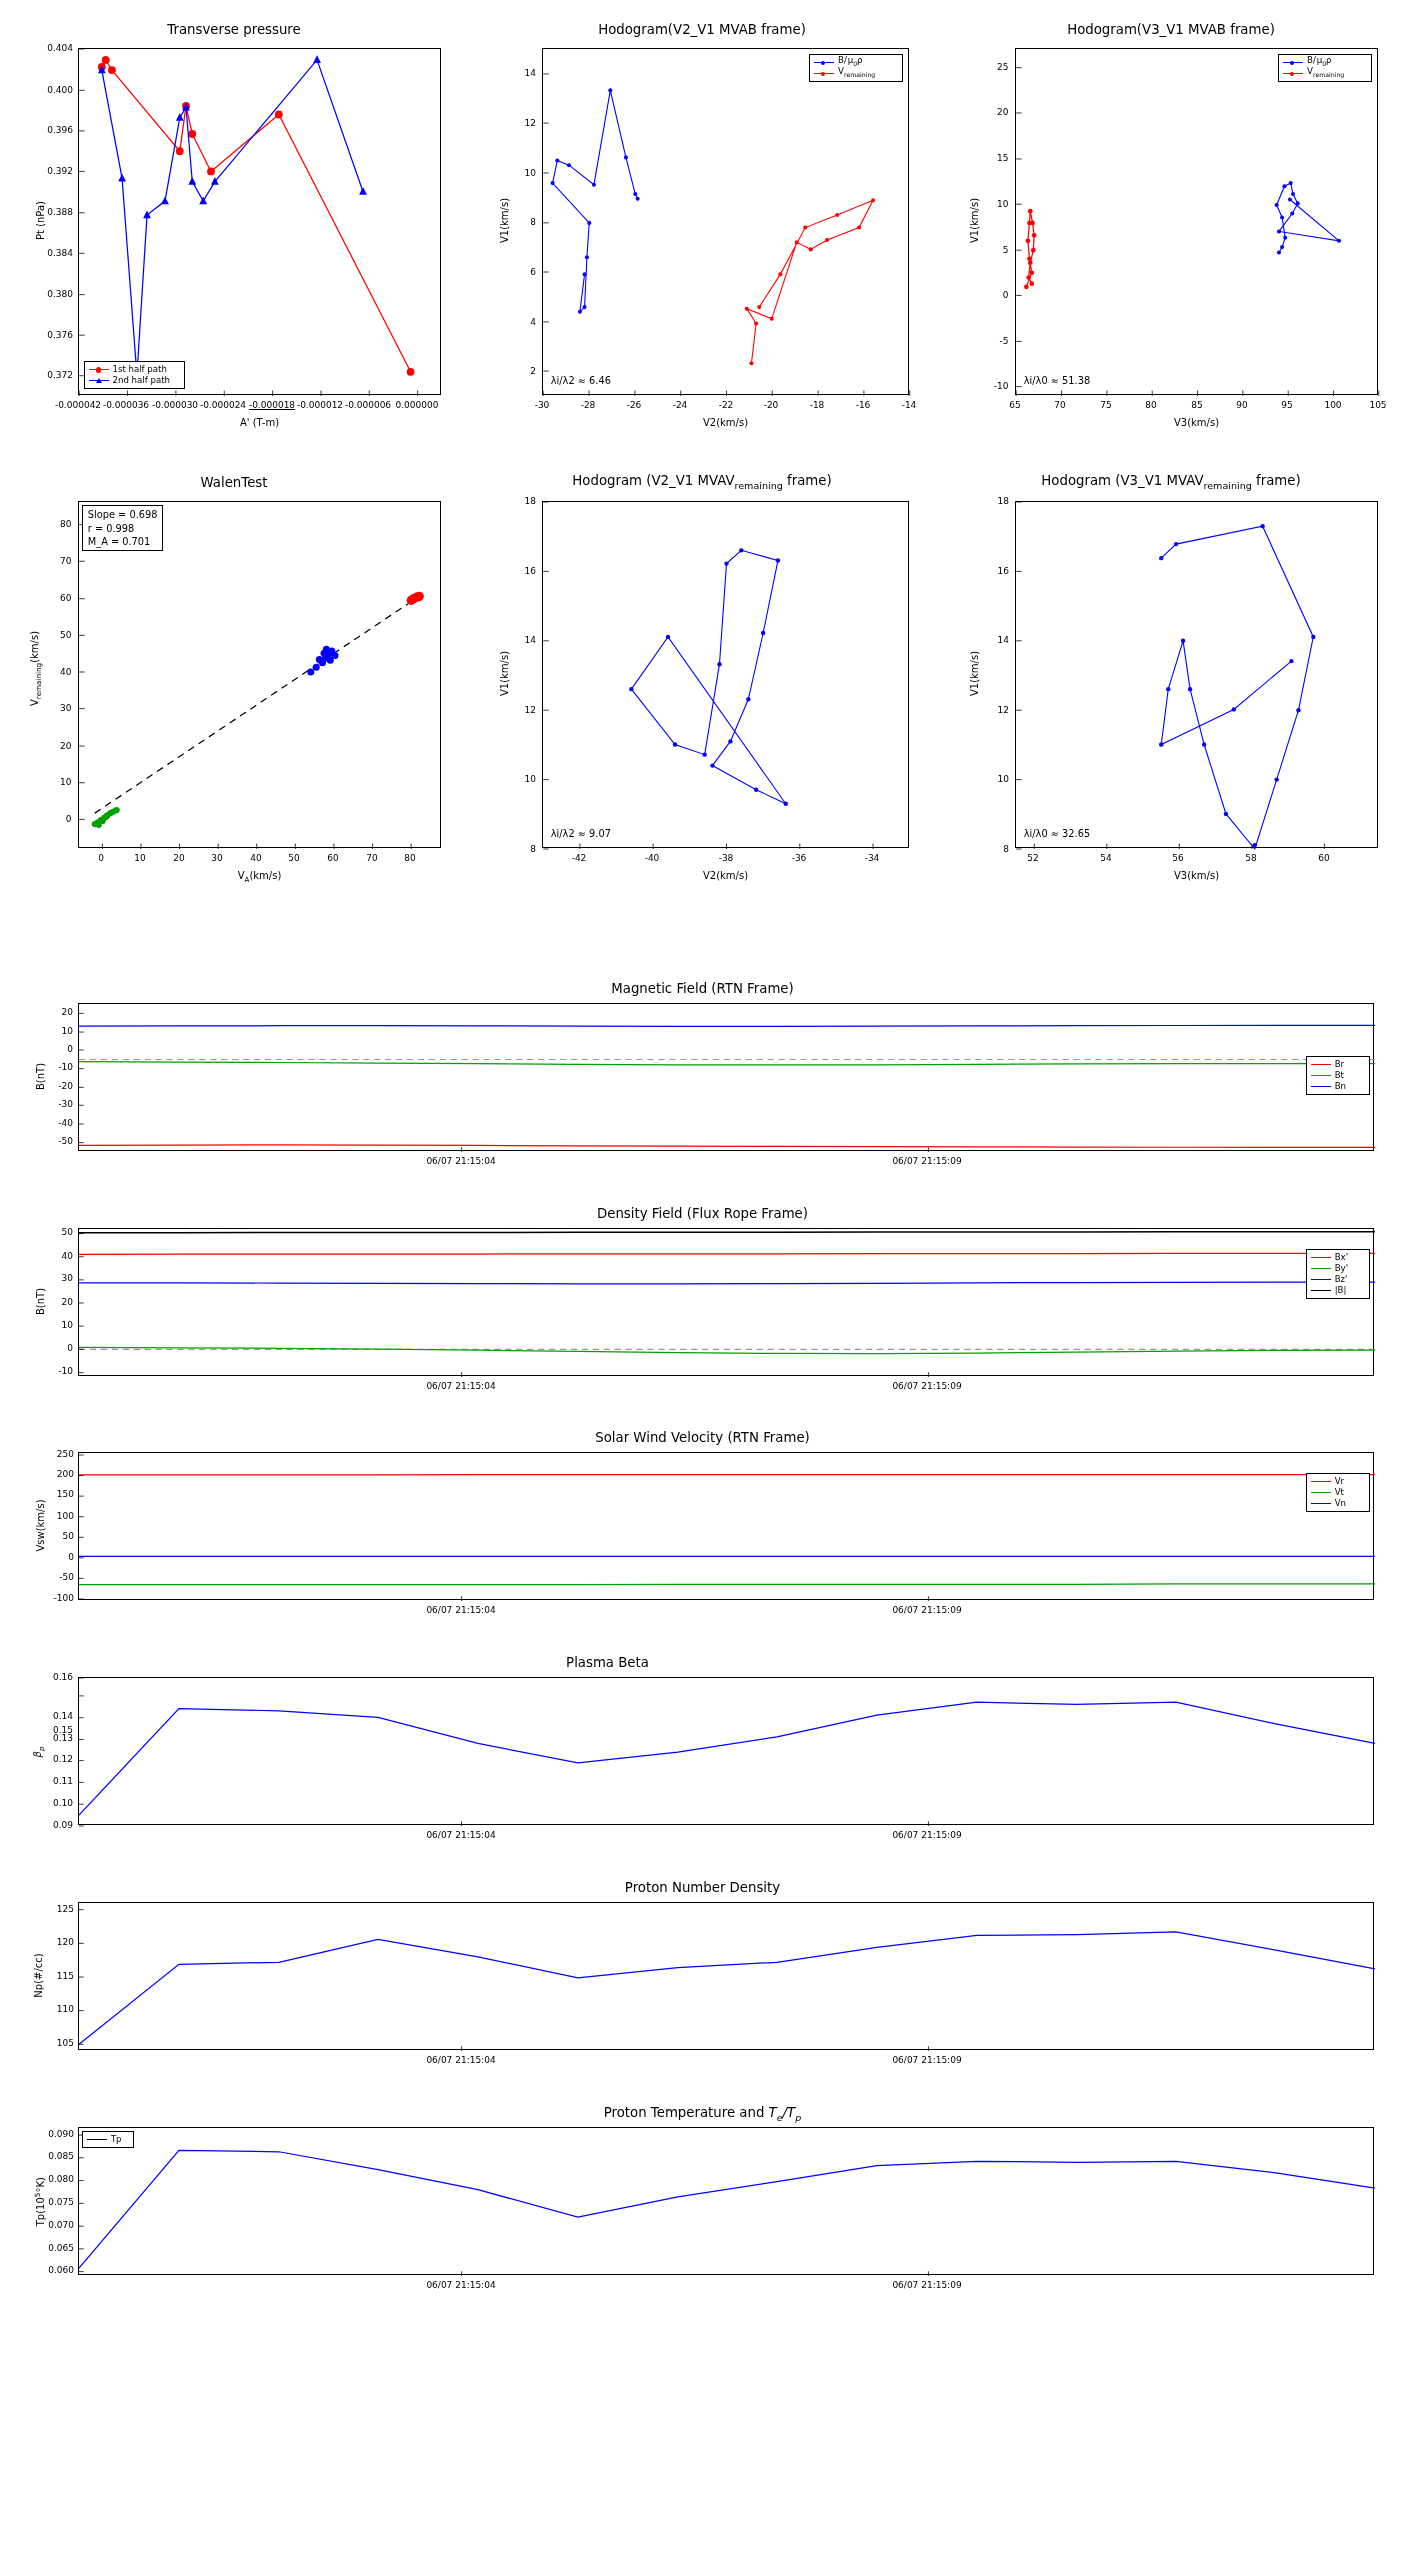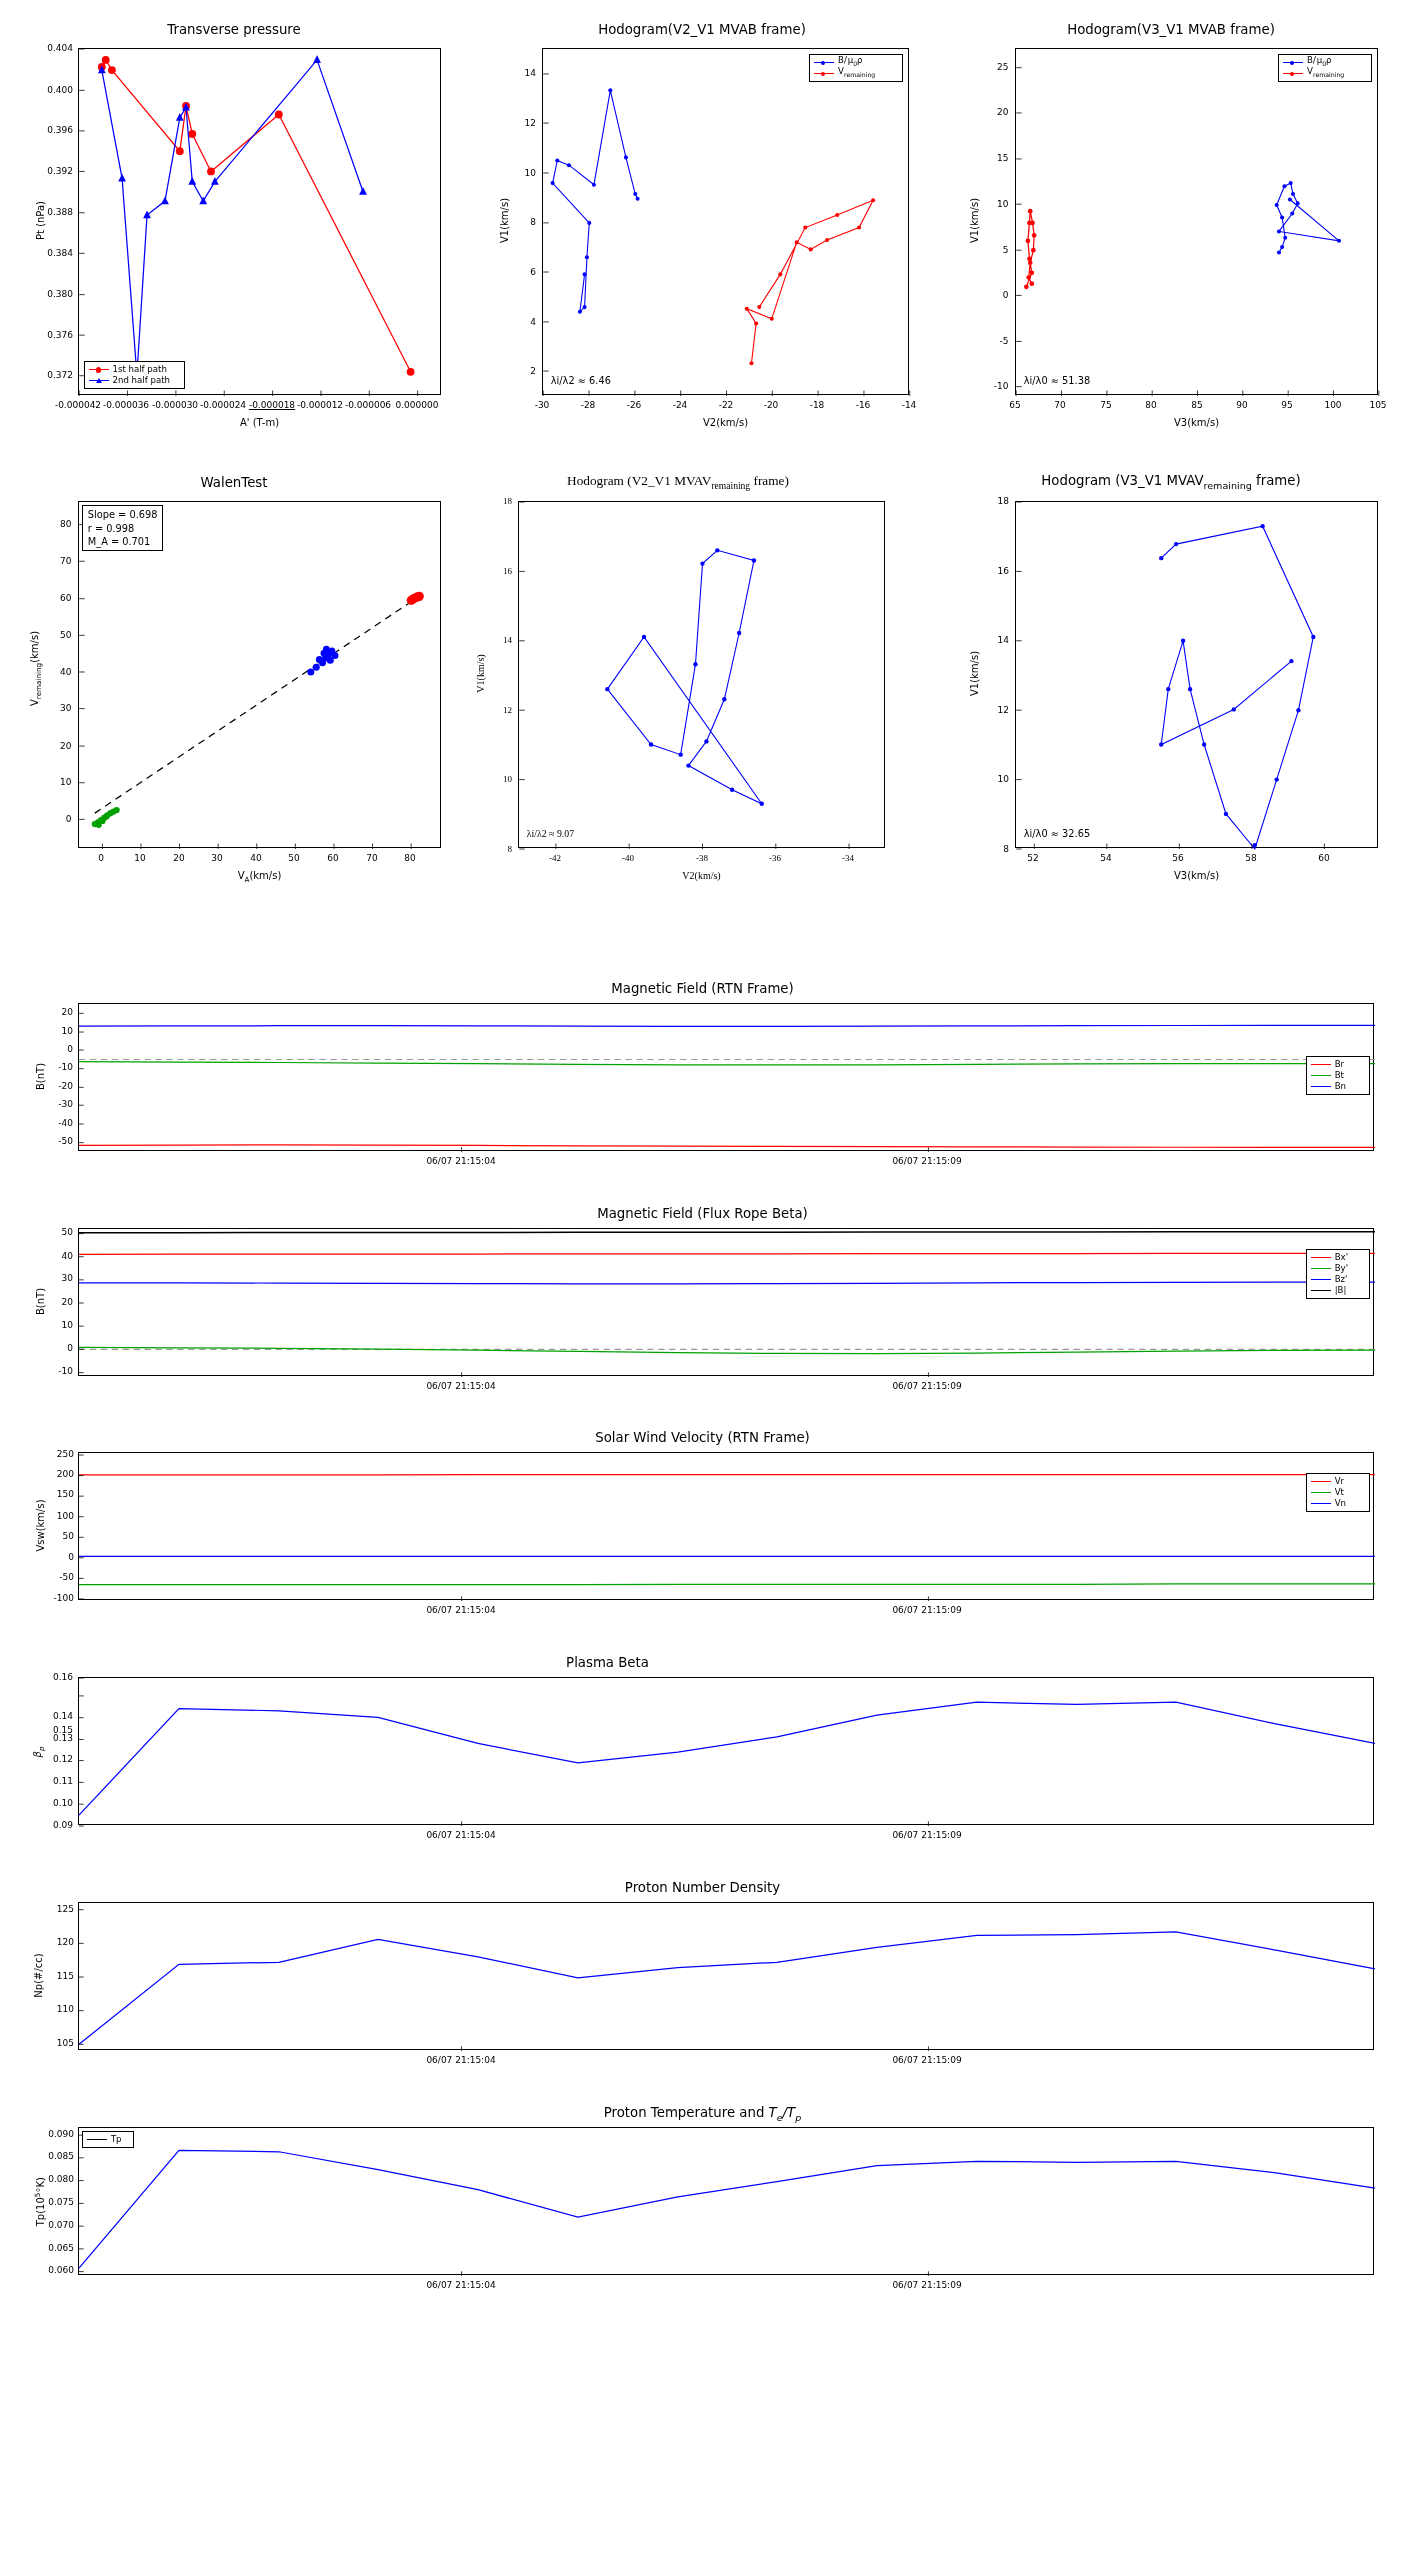--- a/index.html
+++ b/index.html
@@ -388,21 +388,21 @@
     <div class="tickx" style="left:140px;top:400px;">10</div>
     <div class="tickx" style="left:179px;top:400px;">20</div>
     <div class="tickx" style="left:217px;top:400px;">30</div>
     <div class="tickx" style="left:256px;top:400px;">40</div>
     <div class="tickx" style="left:294px;top:400px;">50</div>
     <div class="tickx" style="left:333px;top:400px;">60</div>
     <div class="tickx" style="left:372px;top:400px;">70</div>
     <div class="tickx" style="left:410px;top:400px;">80</div>
   </div>
 
-  <div class="panel" style="left:444px;top:453px;width:468px;height:437px;font-family:Liberation Serif, serif;">
+  <div class="panel" style="left:468px;top:453px;width:468px;height:437px;">
     <div class="title" style="left:0;top:20px;font-size:13.3px;">Hodogram (V2_V1 MVAV<sub>remaining</sub> frame)</div>
     <div class="plotbox" style="left:74px;top:48px;width:367px;height:347px;">
       <svg width="367" height="347" viewBox="0 0 470 445">
         <polyline fill="none" stroke="#0000ff" stroke-width="1.4" points="113,240 169,311 207,324 226,208 235,79 254,62 301,75 282,168 263,253 240,307 217,338 273,369 311,387 160,173 113,240"></polyline>
         <g fill="#0000ff">
           <circle cx="113" cy="240" r="2.8"></circle>
             <circle cx="169" cy="311" r="2.8"></circle>
             <circle cx="207" cy="324" r="2.8"></circle>
             <circle cx="226" cy="208" r="2.8"></circle>
           <circle cx="235" cy="79" r="2.8"></circle>
@@ -543,21 +543,21 @@
     <div class="ticky" style="left:45px;top:110px;width:28px;">-20</div>
     <div class="ticky" style="left:45px;top:91px;width:28px;">-10</div>
     <div class="ticky" style="left:45px;top:73px;width:28px;">0</div>
     <div class="ticky" style="left:45px;top:55px;width:28px;">10</div>
     <div class="ticky" style="left:45px;top:36px;width:28px;">20</div>
     <div class="tickx" style="left:461px;top:180px;">06/07 21:15:04</div>
     <div class="tickx" style="left:927px;top:180px;">06/07 21:15:09</div>
   </div>
 
   <div class="panel" style="left:0px;top:1201px;width:1405px;height:211px;">
-    <div class="title" style="left:0;top:4.7px;">Magnetic Field (Flux Rope Beta)</div>
+    <div class="title" style="left:0;top:4.7px;">Density Field (Flux Rope Frame)</div>
     <div class="plotbox" style="left:78px;top:26.5px;width:1296px;height:148px;">
       <svg width="1296" height="148" viewBox="0 0 1660 190" preserveAspectRatio="none">
         <line x1="0" y1="154.4" x2="1660" y2="154.4" stroke="#999999" stroke-width="1.6" stroke-dasharray="8,6"></line>
         <polyline fill="none" stroke="#000000" stroke-width="2" points="0,4.8 128,4.8 256,4.5 383,4.5 511,4.5 639,4.2 767,4.2 894,4.2 1022,3.9 1150,3.9 1278,3.9 1405,3.6 1533,3.6 1660,3.6"></polyline>
         <polyline fill="none" stroke="#ff0000" stroke-width="1.6" points="0,32.7 128,32.4 256,32.4 383,32.1 511,32.1 639,31.8 767,31.8 894,31.8 1022,31.5 1150,31.5 1278,31.5 1405,31.2 1533,31.2 1660,31.2"></polyline>
         <polyline fill="none" stroke="#0000ff" stroke-width="1.6" points="0,69.1 128,69.1 256,69.4 383,69.7 511,70.0 639,70.3 767,70.3 894,70.0 1022,69.7 1150,69.1 1278,68.8 1405,68.5 1533,68.2 1660,68.2"></polyline>
         <polyline fill="none" stroke="#00a000" stroke-width="1.6" points="0,152.0 128,152.6 256,153.2 383,154.1 511,155.6 639,157.1 767,158.6 894,159.8 1022,160.1 1150,159.2 1278,158.0 1405,156.8 1533,155.9 1660,155.6"></polyline>
         <g stroke="#000" stroke-width="1">
           <line x1="490" y1="190" x2="490" y2="184"></line>
             <line x1="1088" y1="190" x2="1088" y2="184"></line>

